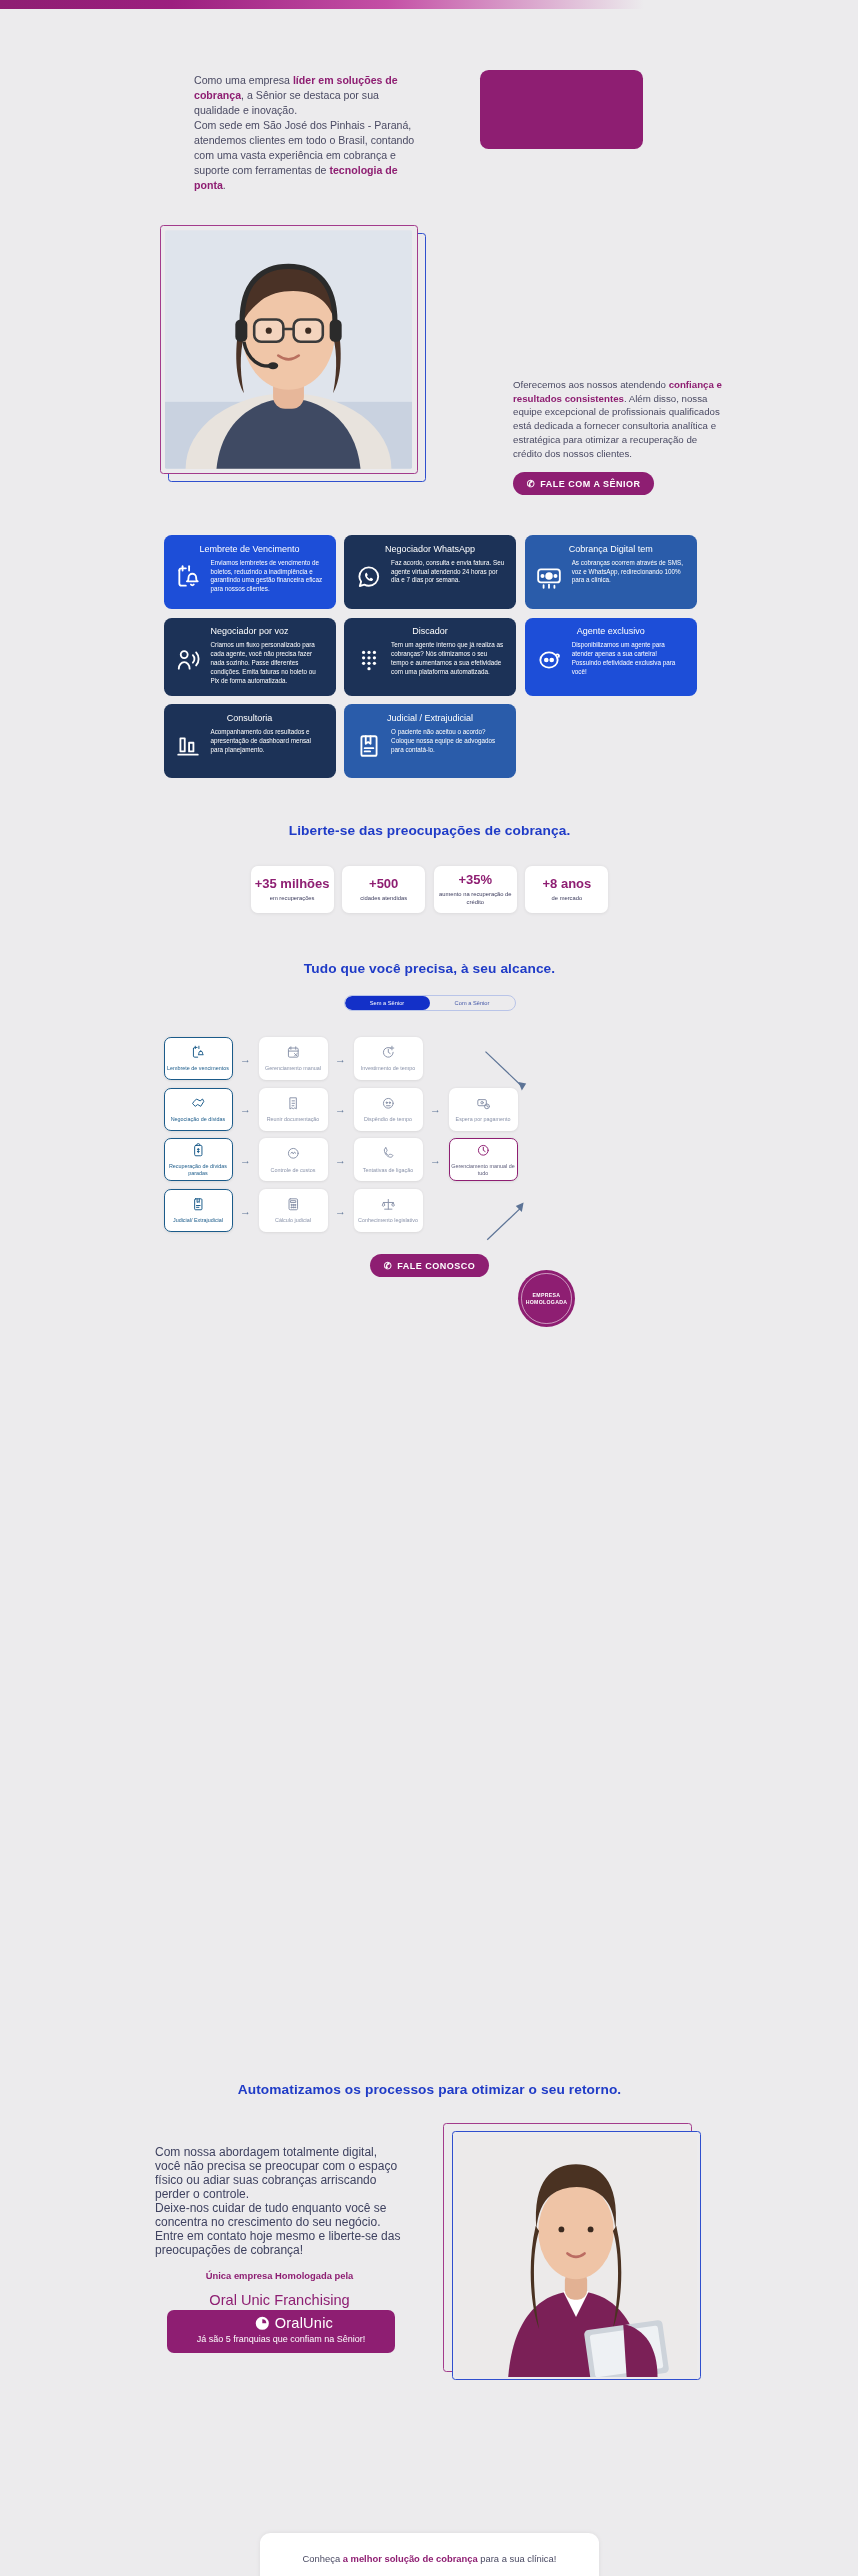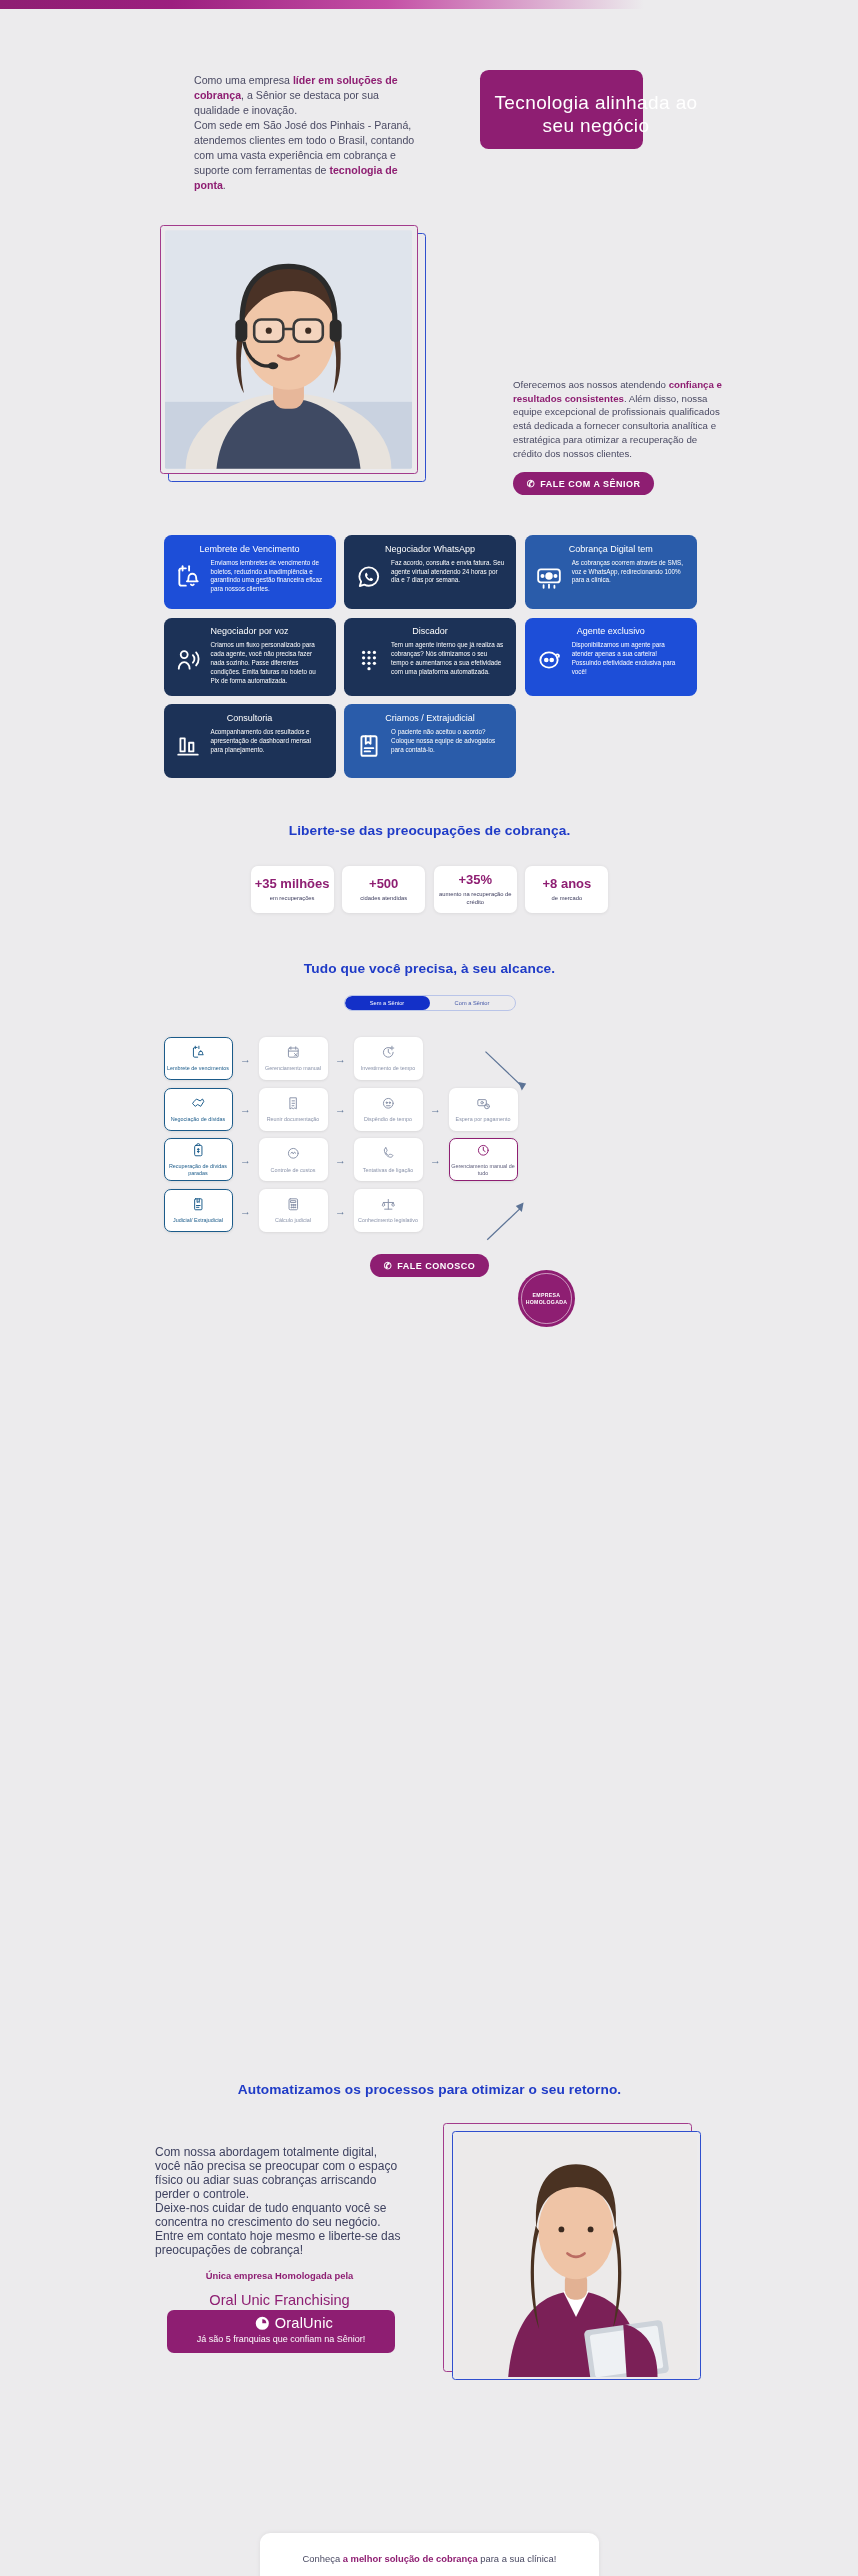--- a/index.html
+++ b/index.html
@@ -164,21 +164,20 @@
 
 <div class="wrap">
 
   <section class="hero">
     <div class="hero-text">
       <span>Como uma empresa </span><b>líder em soluções de cobrança</b><span>, a Sênior se destaca por sua qualidade e inovação.</span>
       <span style="display:block; height:0"></span>
       <span>Com sede em São José dos Pinhais - Paraná, atendemos clientes em todo o Brasil, contando com uma vasta experiência em cobrança e suporte com ferramentas de </span><b>tecnologia de ponta</b><span>.</span>
     </div>
     <div class="hero-badge"></div>
-    <div class="hero-badge-label">Tecnologia alinhada ao seu negócio</div>
   </section>
 
   <section class="photoblock">
     <div class="frame-outer"></div>
     <div class="frame-inner"></div>
     <div class="photo">
       <svg width="247" height="239" viewBox="0 0 288 278">
         <rect width="288" height="278" fill="#dfe4ec"></rect>
         <rect y="200" width="288" height="78" fill="#c9d2e0"></rect>
         <ellipse cx="144" cy="278" rx="120" ry="88" fill="#e8e3dd"></ellipse>
@@ -324,21 +323,21 @@
                 <svg width="26" height="26" viewBox="0 0 24 24" fill="none" stroke="#fff" stroke-width="1.7" stroke-linecap="round" stroke-linejoin="round">
                   <rect x="5" y="5" width="4" height="12"></rect>
                   <rect x="13" y="9" width="4" height="8"></rect>
                   <path d="M3 20h18"></path>
                 </svg>
               </div>
               <div class="sol-desc">Acompanhamento dos resultados e apresentação de dashboard mensal para planejamento.</div>
             </div>
           </div>
           <div class="sol-card blue">
-            <div class="sol-title">Criamos / Extrajudicial</div>
+            <div class="sol-title">Judicial / Extrajudicial</div>
             <div class="sol-body">
               <div class="sol-icon">
                 <svg width="26" height="26" viewBox="0 0 24 24" fill="none" stroke="#fff" stroke-width="1.7" stroke-linecap="round" stroke-linejoin="round">
                   <rect x="5" y="3" width="14" height="18" rx="1.5"></rect>
                   <path d="M9 3v7l2.2-1.6L13.4 10V3"></path>
                   <path d="M8 14h8"></path>
                   <path d="M8 17h5"></path>
                 </svg>
               </div>
               <div class="sol-desc">O paciente não aceitou o acordo? Coloque nossa equipe de advogados para contatá-lo.</div>

